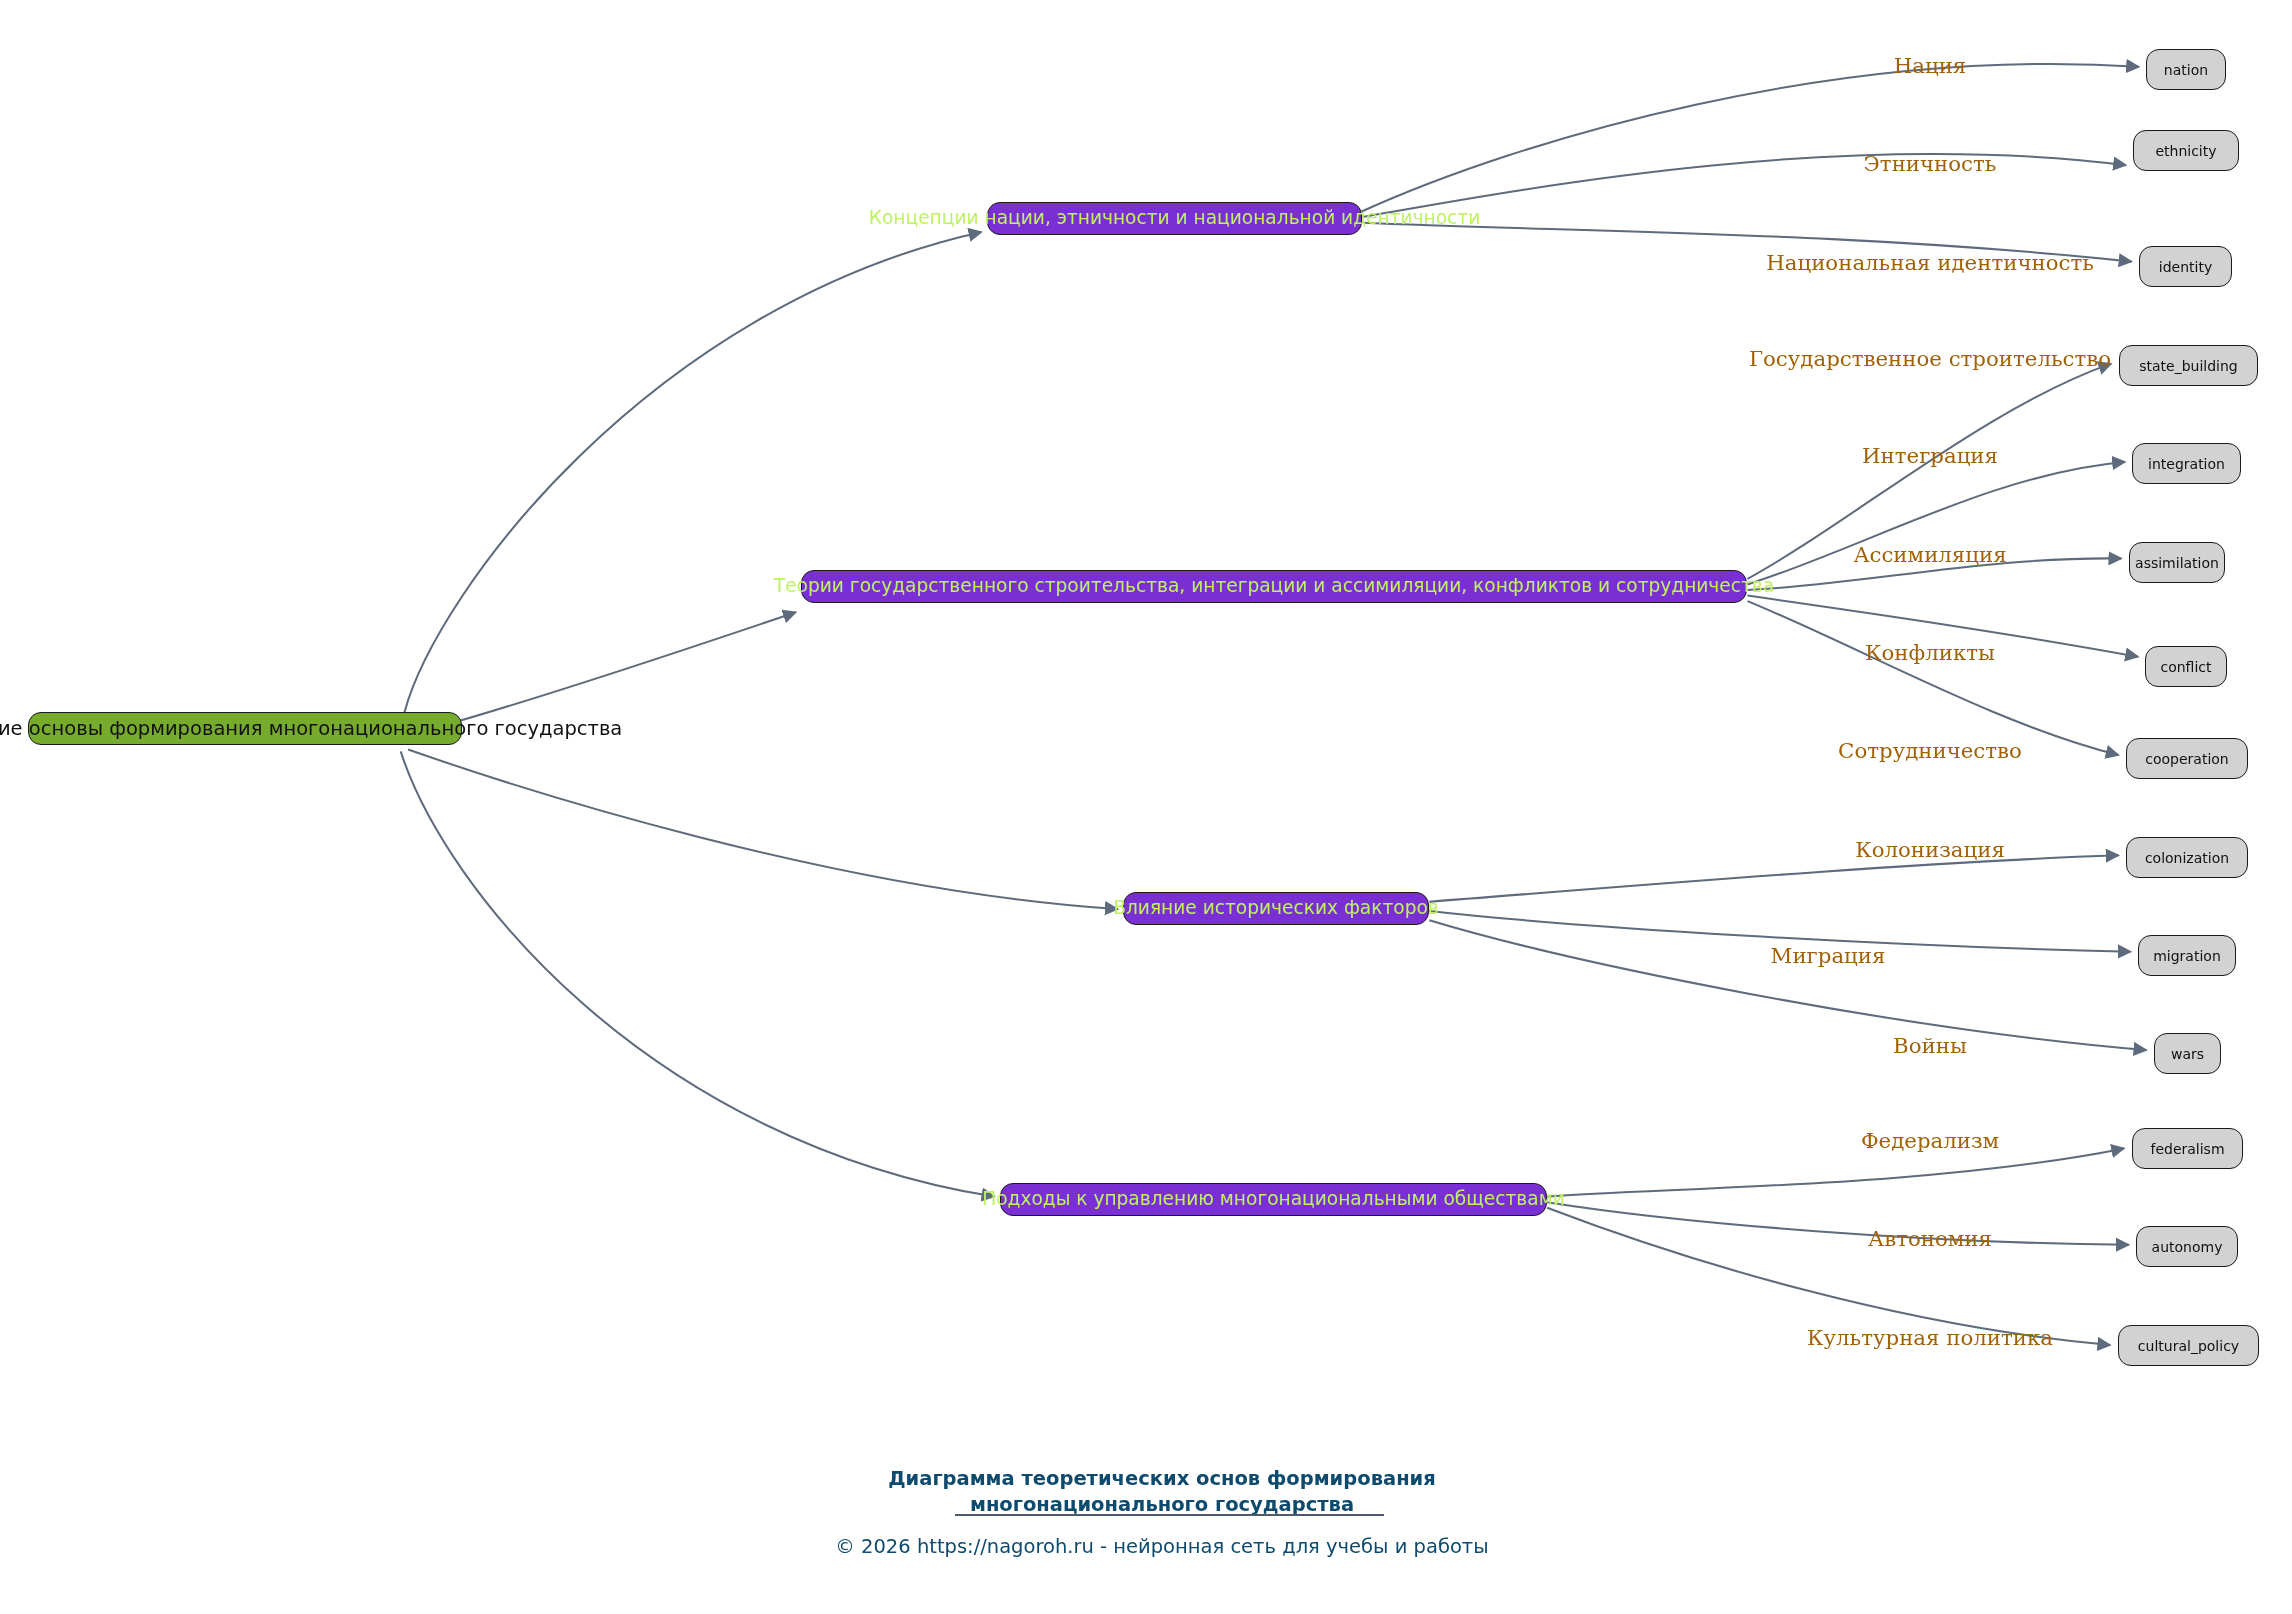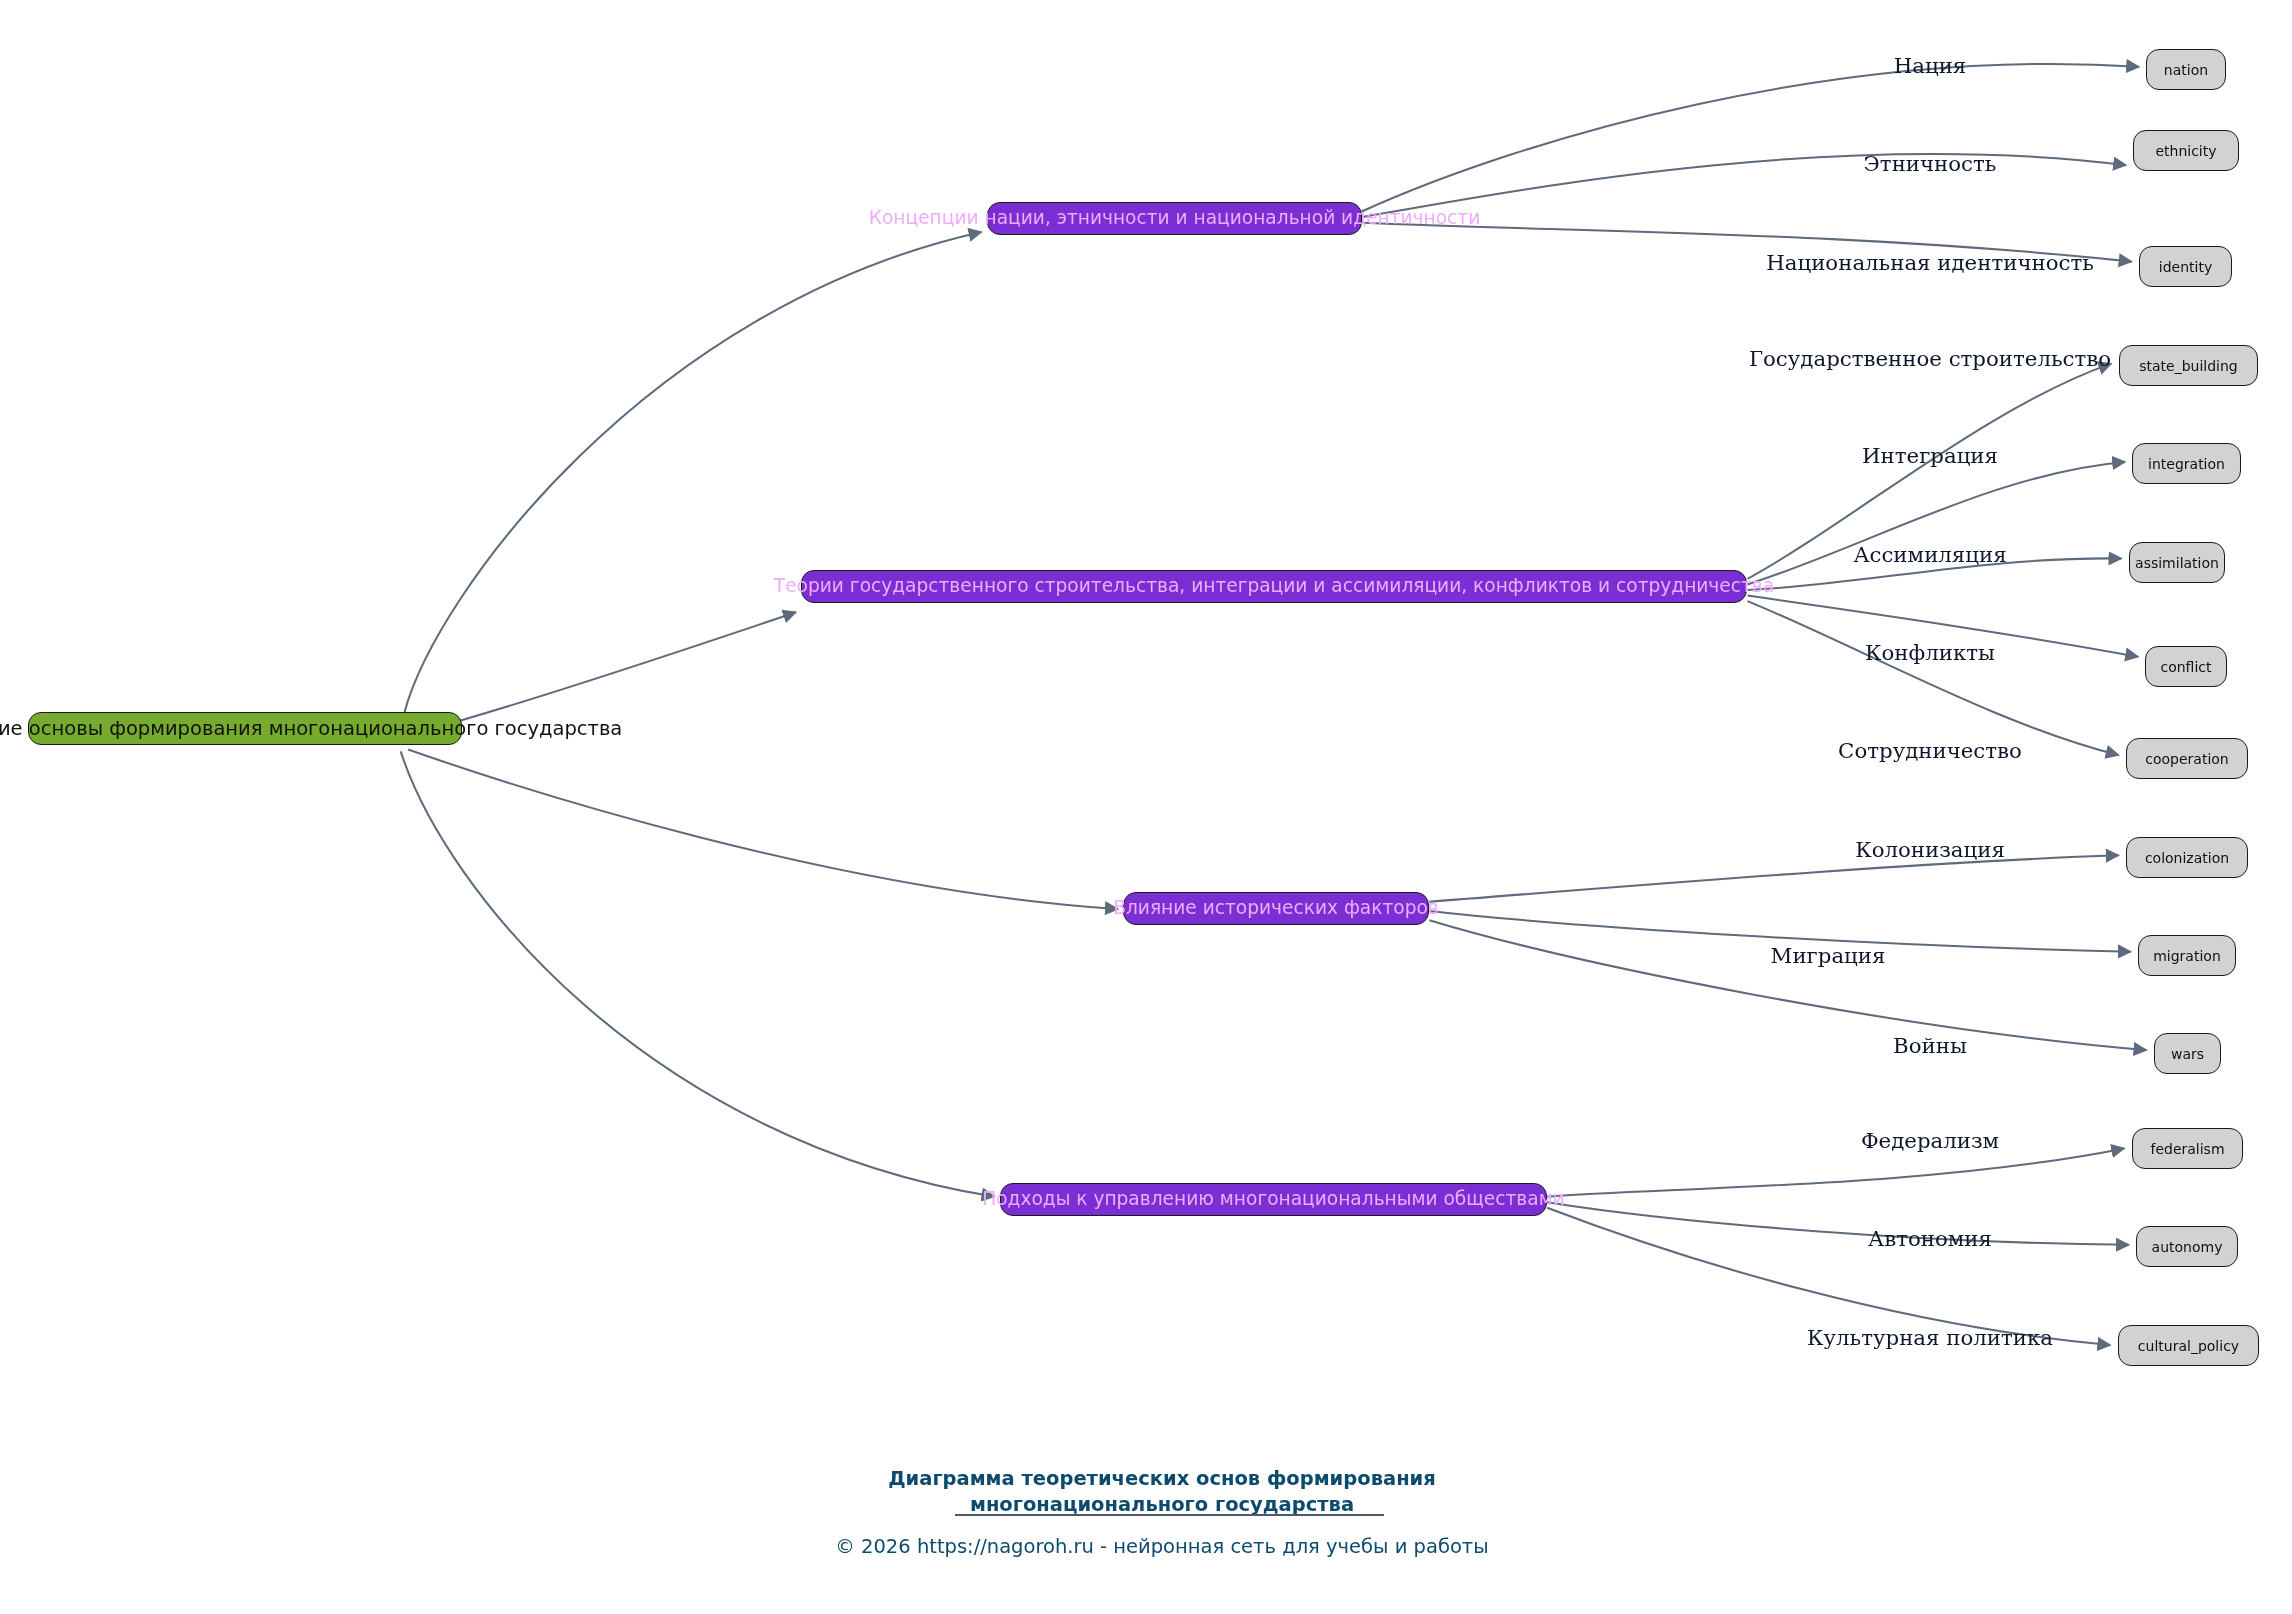--- a/index.html
+++ b/index.html
@@ -35,36 +35,36 @@
   .node-root {
     background: #76ab2e;
     border-radius: 13px;
     color: #111111;
     font-size: 19.5px;
     padding: 0 13px;
   }
   .node-branch {
     background: #7a2fd4;
     border-radius: 13px;
-    color: #f0abfc;
+    color: #bef264;
     font-size: 18.6px;
     padding: 0 13px;
   }
   .node-leaf {
     background: #d2d2d2;
     border-radius: 13px;
     color: #111111;
     font-size: 14px;
     padding: 0 11px;
   }
   .edge-label {
     position: absolute;
     font-family: "DejaVu Serif", serif;
     font-size: 21.3px;
-    color: #0f172a;
+    color: #a16207;
     white-space: nowrap;
     transform: translate(-50%, -50%);
     line-height: 1;
   }
   .footer {
     position: absolute;
     left: 16px;
     width: 2292px;
     text-align: center;
     font-family: "DejaVu Sans", sans-serif;

